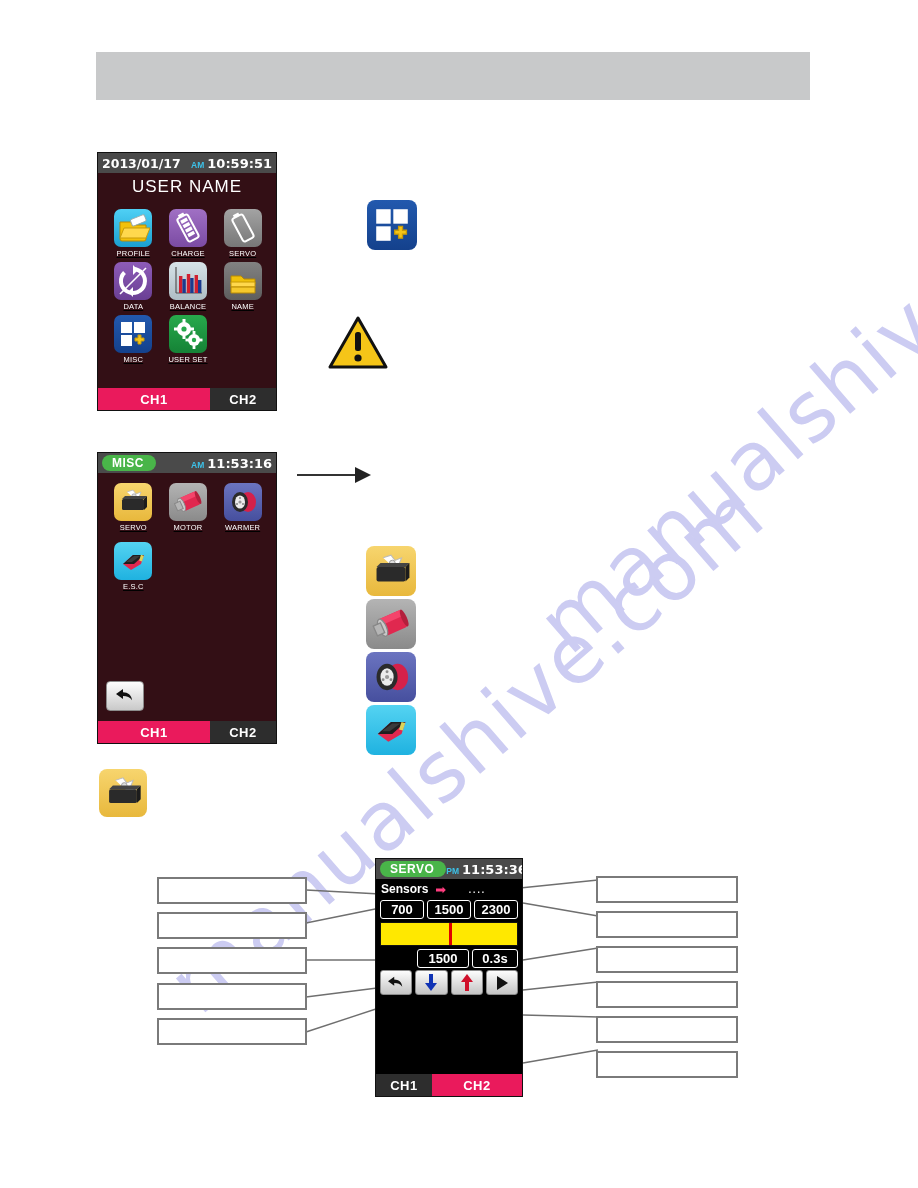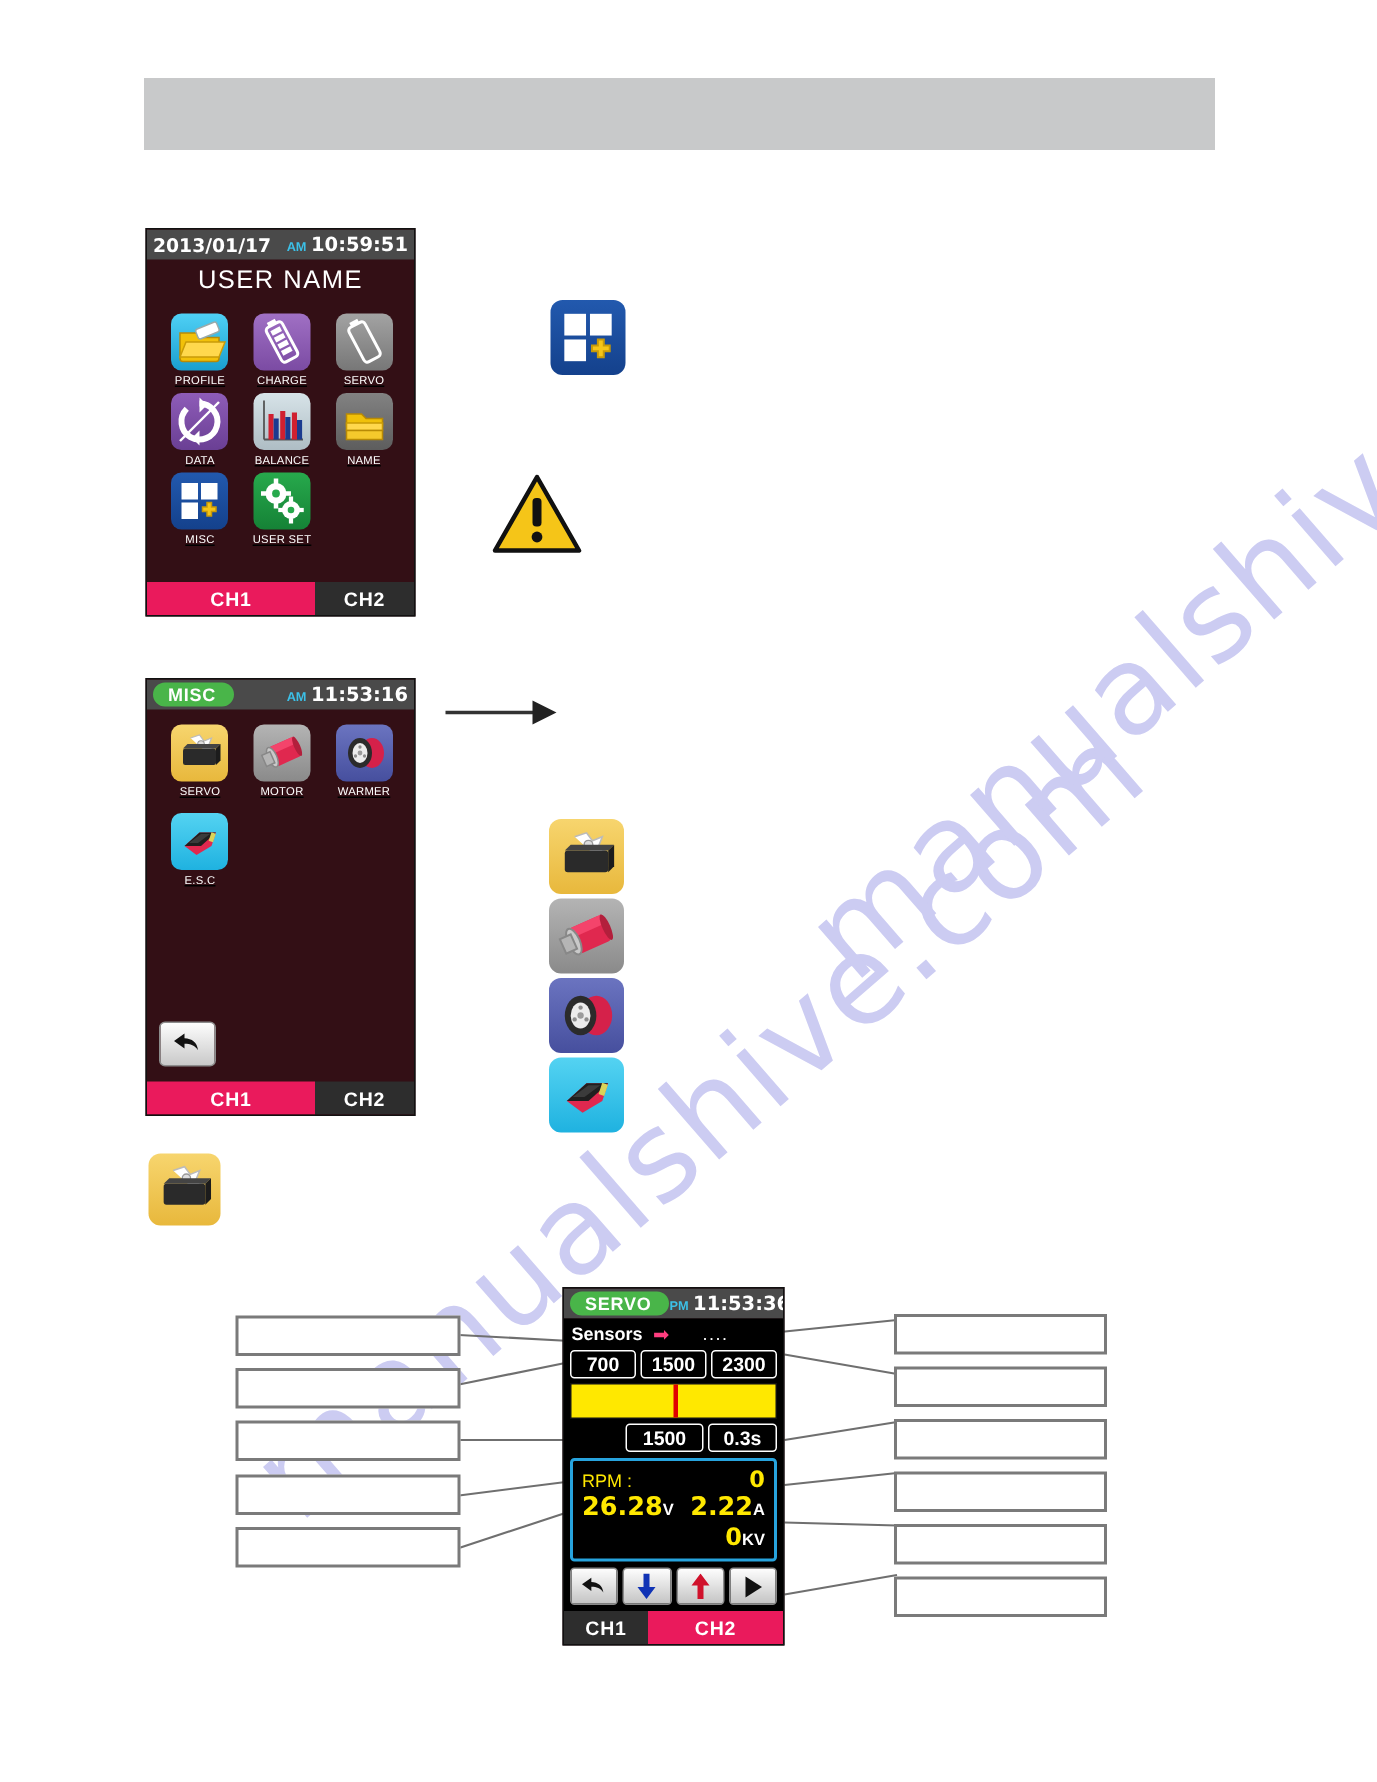--- a/index.html
+++ b/index.html
@@ -500,37 +500,20 @@
 
       <div class="sv-bar">
         <div class="needle" style="left: 50%; background: rgb(224, 0, 0);"></div>
       </div>
 
       <div class="sv-row right">
         <div class="sv-field sv-w1">1500</div>
         <div class="sv-field sv-w2">0.3s</div>
       </div>
 
-      <div class="sv-panel">
-        <div class="sv-line">
-          <span class="sv-rpmlbl">RPM :</span>
-          <span class="sv-rpmval">0</span>
-        </div>
-        <div class="sv-line">
-          <span>
-            <span class="sv-volt">26.28</span><span class="sv-unit">V</span>
-          </span>
-          <span>
-            <span class="sv-amp">2.22</span><span class="sv-unit">A</span>
-          </span>
-        </div>
-        <div class="sv-kvline">
-          <span class="sv-kv">0</span><span class="sv-unit">KV</span>
-        </div>
-      </div>
 
       <div class="sv-btns">
         <div class="sv-btn">
           <svg width="20" height="16" viewBox="0 0 22 18">
             <path d="M9 2v3.2c5 .3 8.5 2.6 9 8-2-3.2-5-4.3-9-4.3V12L2 7z" fill="#111"></path>
           </svg>
         </div>
         <div class="sv-btn">
           <svg width="14" height="17" viewBox="0 0 14 17">
             <path d="M5 0h4v9h4l-6 8-6-8h4z" fill="#1033b5"></path>

